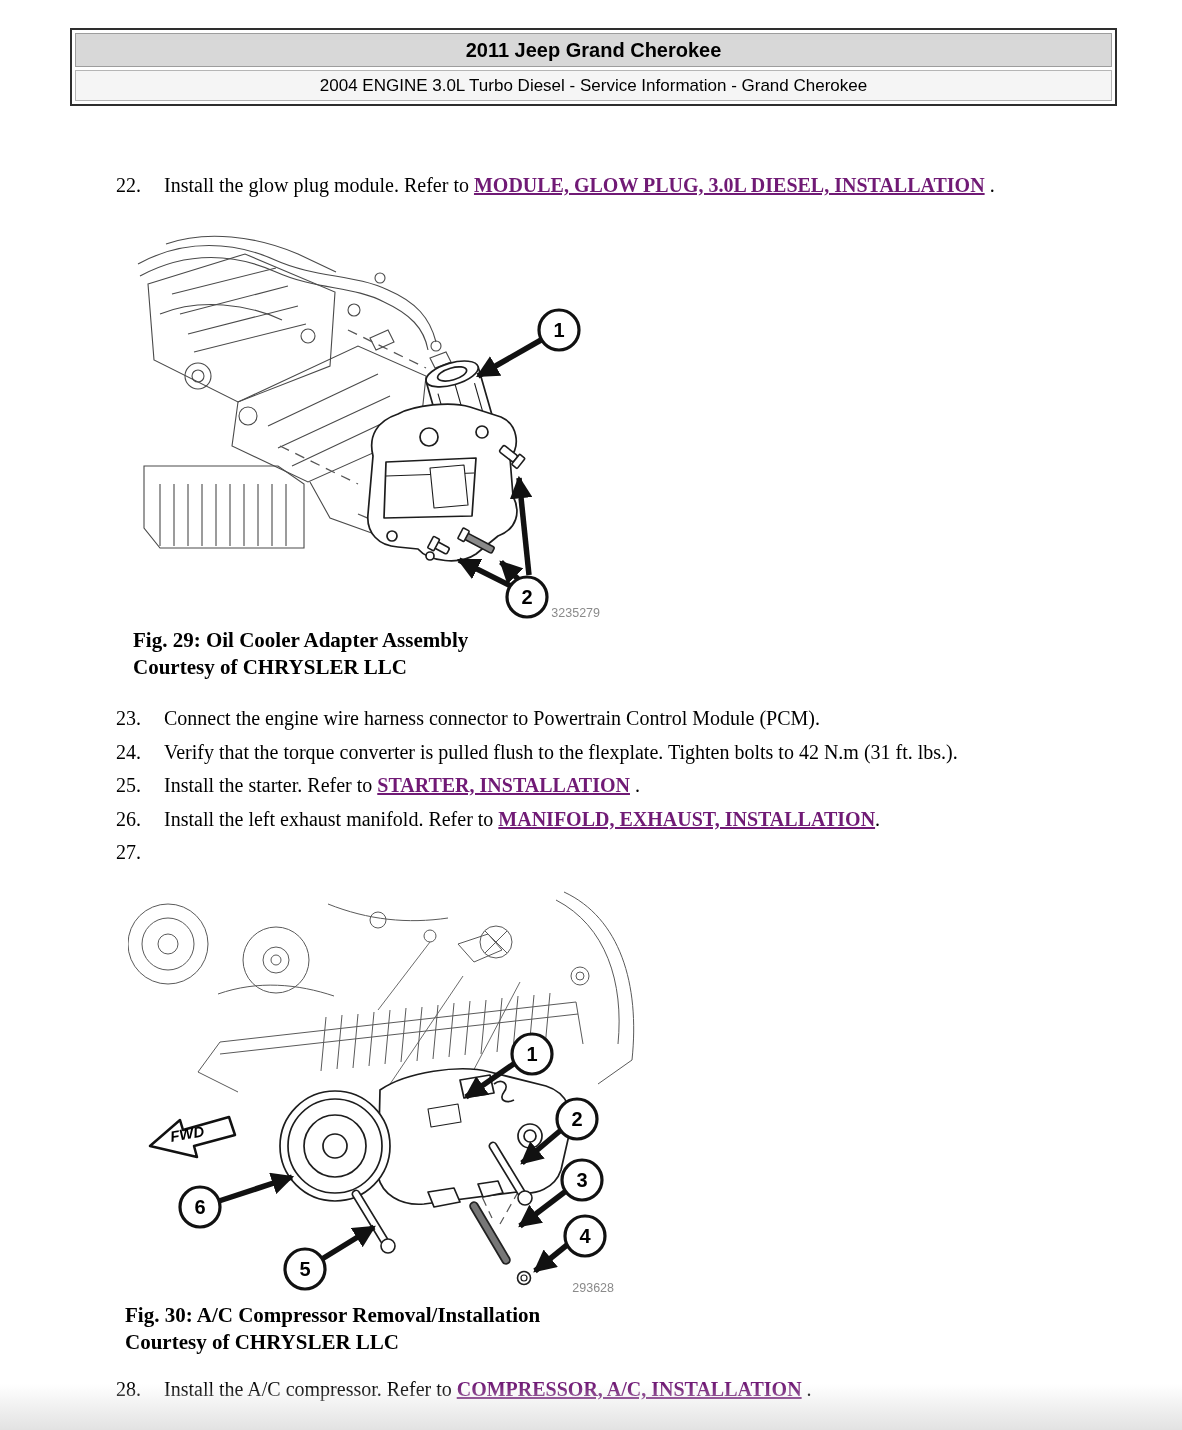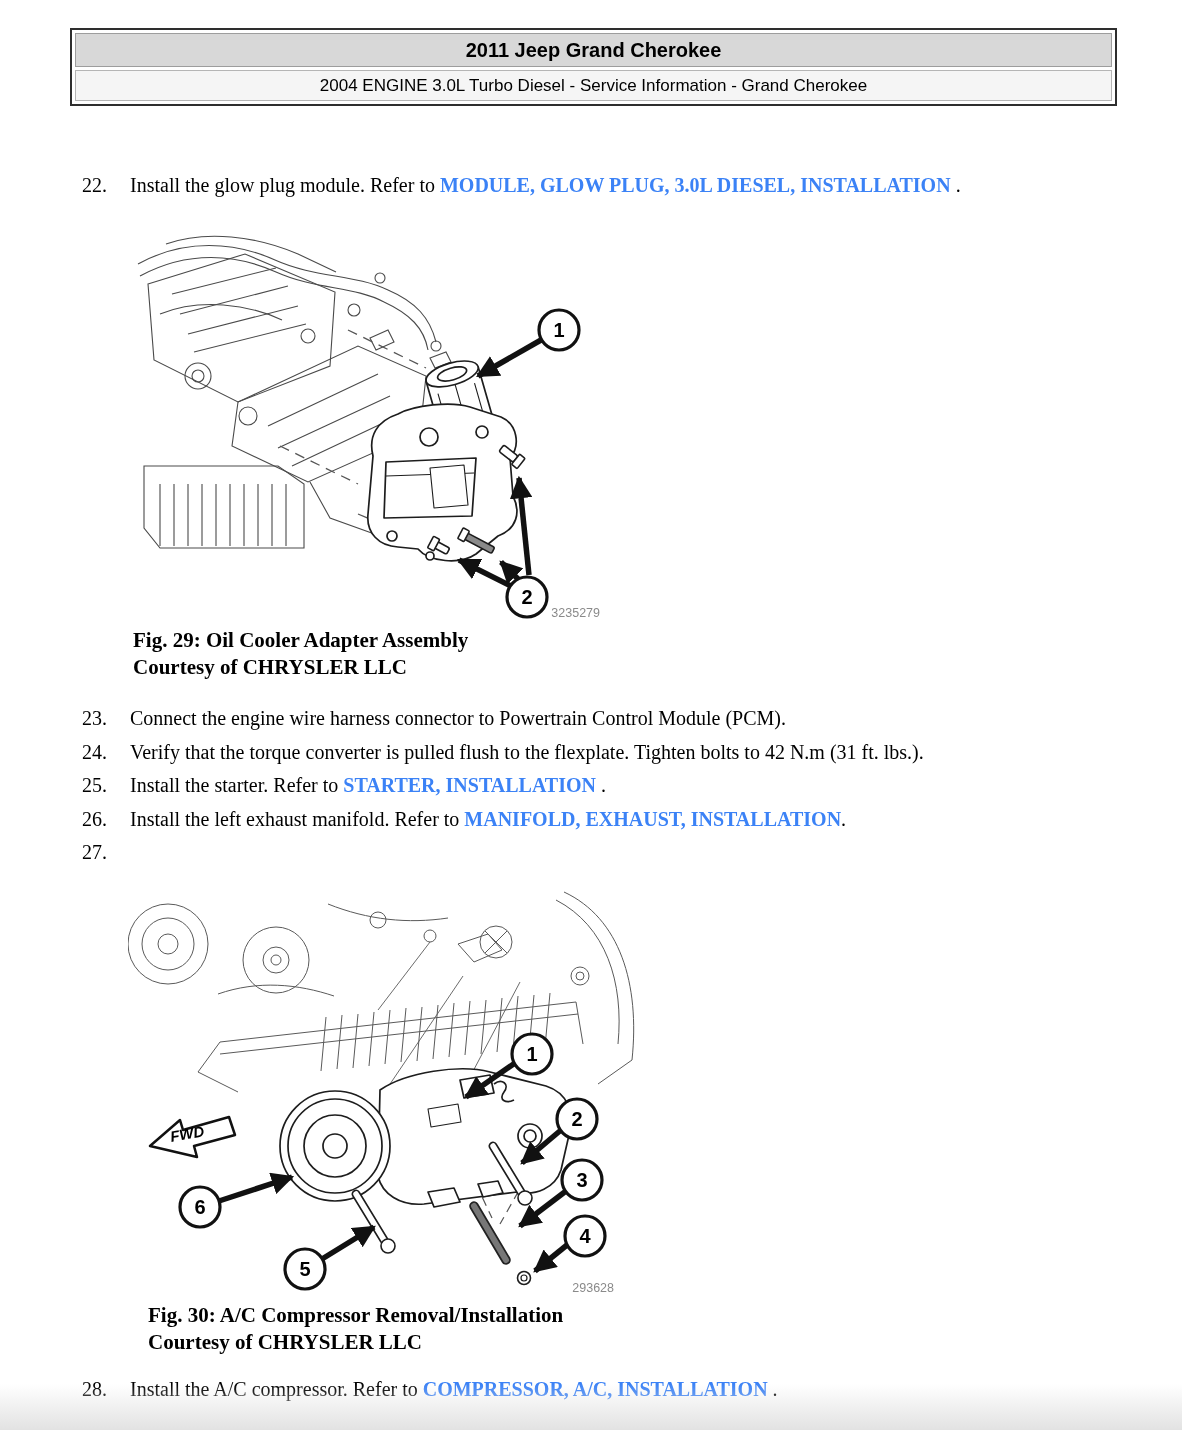--- a/index.html
+++ b/index.html
@@ -11,22 +11,22 @@
            border:2px solid #2e2e2e;background:#fff;padding:3px;box-sizing:border-box;}
   .hdr-row{box-sizing:border-box;display:flex;align-items:center;justify-content:center;
            font-family:"Liberation Sans",sans-serif;}
   .hdr-row1{height:34px;background:#d8d8d8;border:1px solid #9d9d9d;
             font-size:20px;font-weight:bold;margin-bottom:3px;}
   .hdr-row2{height:31px;background:#f5f5f5;border:1px solid #b5b5b5;font-size:17px;}
 
   
   .steps{position:absolute;width:1095px;}
   .step{display:flex;font-size:20px;line-height:33.5px;white-space:nowrap;}
-  .step .num{width:48px;flex:none;}
-  .lnk{font-weight:bold;color:#3b82f6;cursor:pointer;}
+  .step .num{width:48px;flex:none;margin-left:34px;}
+  .lnk{font-weight:bold;text-decoration:underline;color:#701a75;cursor:pointer;}
 
   
   .figcap{position:absolute;font-size:21px;font-weight:bold;line-height:27px;}
   .figcap .u{}
 
   .figwrap{position:absolute;}
 
   
   .fade{position:absolute;left:0;right:0;bottom:0;height:46px;
         background:linear-gradient(rgba(255,255,255,0),#e2e2e2);pointer-events:none;}
@@ -266,21 +266,21 @@
     <g>
       <circle cx="72" cy="323" r="20" fill="#fff" stroke="#111" stroke-width="3.2"></circle>
       <text x="72" y="330">6</text>
     </g>
   </g>
 
   <text x="486" y="408" text-anchor="end" font-family="Liberation Sans, sans-serif" font-size="12.5" fill="#8a8a8a">293628</text>
 </svg>
 </div>
 
-<div class="figcap" style="left:148px;top:1302px;">
+<div class="figcap" style="left:125px;top:1302px;">
   <div class="u">Fig. 30: A/C Compressor Removal/Installation</div>
   <div>Courtesy of CHRYSLER LLC</div>
 </div>
 
 <div class="steps" style="left:82px;top:1373px;">
   <div class="step">
     <span class="num">28.</span>
     <span><span>Install the A/C compressor. Refer to </span><a class="lnk">COMPRESSOR, A/C, INSTALLATION</a><span> .</span></span>
   </div>
 </div>

